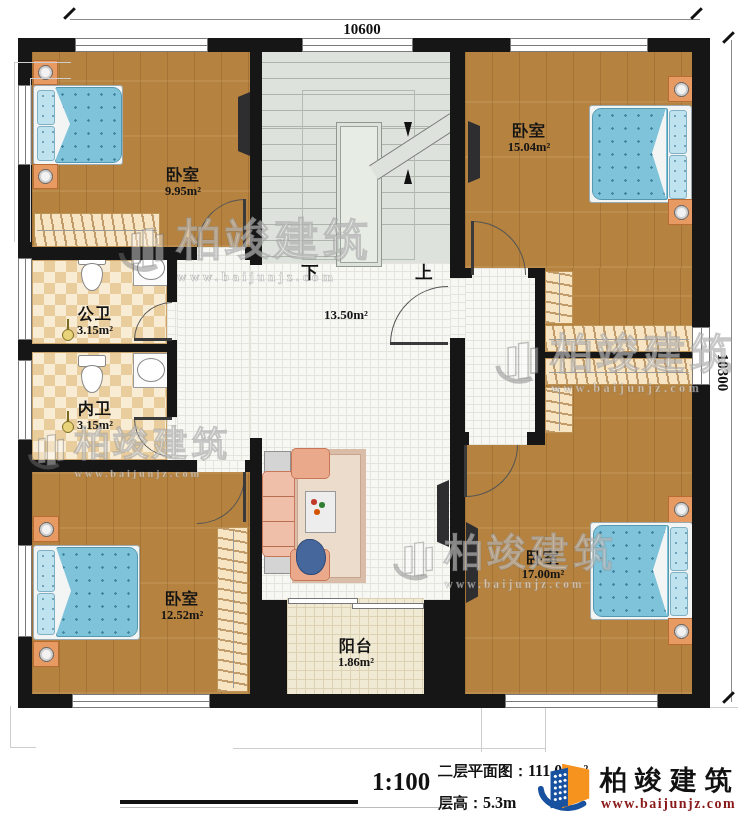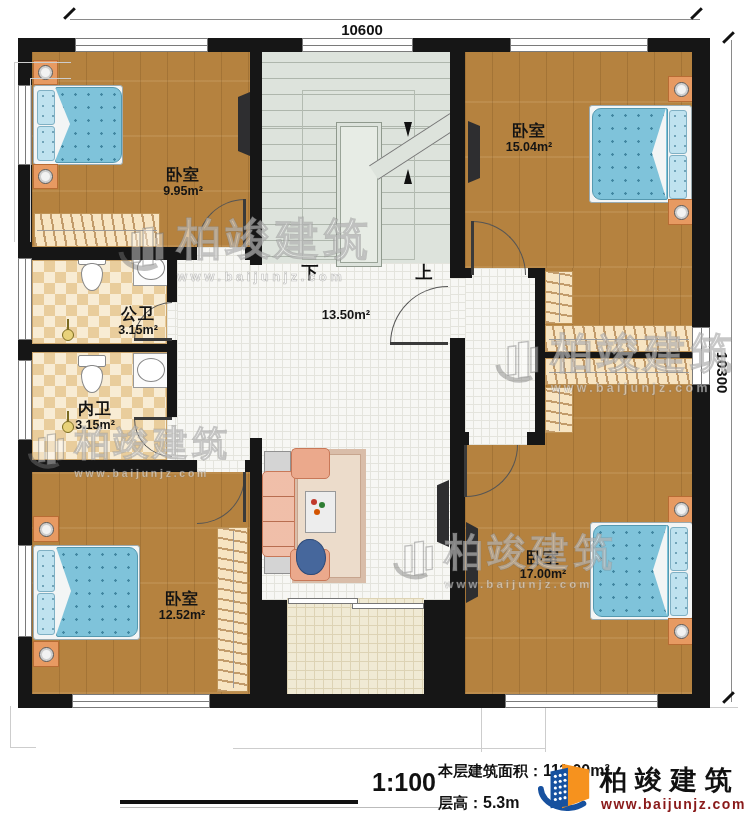--- a/index.html
+++ b/index.html
@@ -1,17 +1,17 @@
 <!DOCTYPE html>
 <html><head>
 <meta charset="utf-8">
 <style>
   html,body{margin:0;padding:0;background:#fff;}
   #canvas{position:relative;width:750px;height:825px;background:#ffffff;overflow:hidden;
-          font-family:Liberation Sans, sans-serif;}
+          font-family:Liberation Serif, serif;}
   .wall{position:absolute;background:#161616;}
   .xline{position:absolute;background:#cdcdcd;}
   .dimline{position:absolute;background:#8a8a8a;}
   .tick{position:absolute;width:15px;height:3px;background:#111;transform:rotate(-45deg);}
   .dimtext{position:absolute;font-size:15px;font-weight:700;color:#111;text-align:center;}
   .floor-wood{position:absolute;background-color:#b5823f;
      background-image:repeating-linear-gradient(90deg,rgba(70,40,5,.16) 0 1px,transparent 1px 27px),
                       repeating-linear-gradient(0deg,rgba(255,235,200,.10) 0 2px,transparent 2px 55px);}
   .floor-tile{position:absolute;background-color:#f7f7f4;
      background-image:linear-gradient(#e4e4dd 1px,transparent 1px),linear-gradient(90deg,#e4e4dd 1px,transparent 1px);
@@ -269,38 +269,42 @@
   <div class="xline" style="left:710px;top:707px;width:28px;height:1px;"></div>
 
   <div class="room-label" style="left:133px;top:166px;width:100px;">
     <div class="rn">卧室</div>
     <div class="ra">9.95m²</div>
   </div>
   <div class="room-label" style="left:479px;top:122px;width:100px;">
     <div class="rn">卧室</div>
     <div class="ra">15.04m²</div>
   </div>
-  <div class="room-label" style="left:45px;top:305px;width:100px;padding-left:43px;">
+  <div class="room-label" style="left:45px;top:305px;width:100px;">
     <div class="rn">公卫</div>
     <div class="ra">3.15m²</div>
   </div>
   <div class="room-label" style="left:45px;top:400px;width:100px;">
     <div class="rn">内卫</div>
     <div class="ra">3.15m²</div>
   </div>
   <div class="room-label" style="left:296px;top:308px;width:100px;">
     <div class="ra" style="font-size:13px;">13.50m²</div>
   </div>
   <div class="room-label" style="left:132px;top:590px;width:100px;">
     <div class="rn">卧室</div>
     <div class="ra">12.52m²</div>
   </div>
   <div class="room-label" style="left:493px;top:549px;width:100px;">
     <div class="rn">卧室</div>
     <div class="ra">17.00m²</div>
+  </div>
+  <div class="room-label" style="left:306px;top:637px;width:100px;">
+    <div class="rn">阳台</div>
+    <div class="ra">1.86m²</div>
   </div>
   <div class="stair-label" style="left:293px;top:261px;width:34px;">下</div>
   <div class="stair-label" style="left:407px;top:261px;width:34px;">上</div>
 
   <div class="wm" style="left:115px;top:210px;transform:scale(1.0);">
     <svg width="54" height="54" viewBox="0 0 54 54">
         <g fill="rgba(255,255,255,.40)" stroke="rgba(120,120,120,.45)" stroke-width="1.5">
           <path d="M6 32 A 23 18 0 0 0 42 45" fill="none" stroke-width="5"></path>
           <rect x="17" y="15" width="8" height="30" transform="skewY(-7)"></rect>
           <rect x="28" y="12" width="10" height="37" transform="skewY(-7)"></rect>
@@ -352,21 +356,21 @@
     <div>
       <div class="big">柏竣建筑</div>
       <div class="small">www.baijunjz.com</div>
     </div>
   </div>
 
   <div class="tb-scale" style="left:372px;top:768px;">1:100</div>
   <div class="tb-line" style="left:120px;top:800px;width:238px;height:4px;"></div>
   <div class="tb-thin" style="left:120px;top:807px;width:330px;height:1px;"></div>
   <div class="tb-info" style="left:438px;top:762px;">
-    <span>本层建筑面积：</span><span style="font-size:16px;">111.00m²</span>
+    <span>二层平面图：</span><span style="font-size:16px;">111.00m²</span>
   </div>
   <div class="tb-info" style="left:438px;top:794px;">
     <span>层高：</span><span style="font-size:16px;">5.3m</span>
   </div>
   <svg style="position:absolute;left:537px;top:758px;" width="58" height="58" viewBox="0 0 60 60">
     <path d="M4 32 A 27 21 0 0 0 48 47" fill="none" stroke="#17519f" stroke-width="6" stroke-linecap="round"></path>
     <polygon points="26,6 54,12 54,42 26,52" fill="#f6921e"></polygon>
     <polygon points="14,14 32,10 32,50 14,52" fill="#17519f"></polygon>
     <g fill="#ffffff">
       <circle cx="19" cy="19" r="1.6"></circle>

